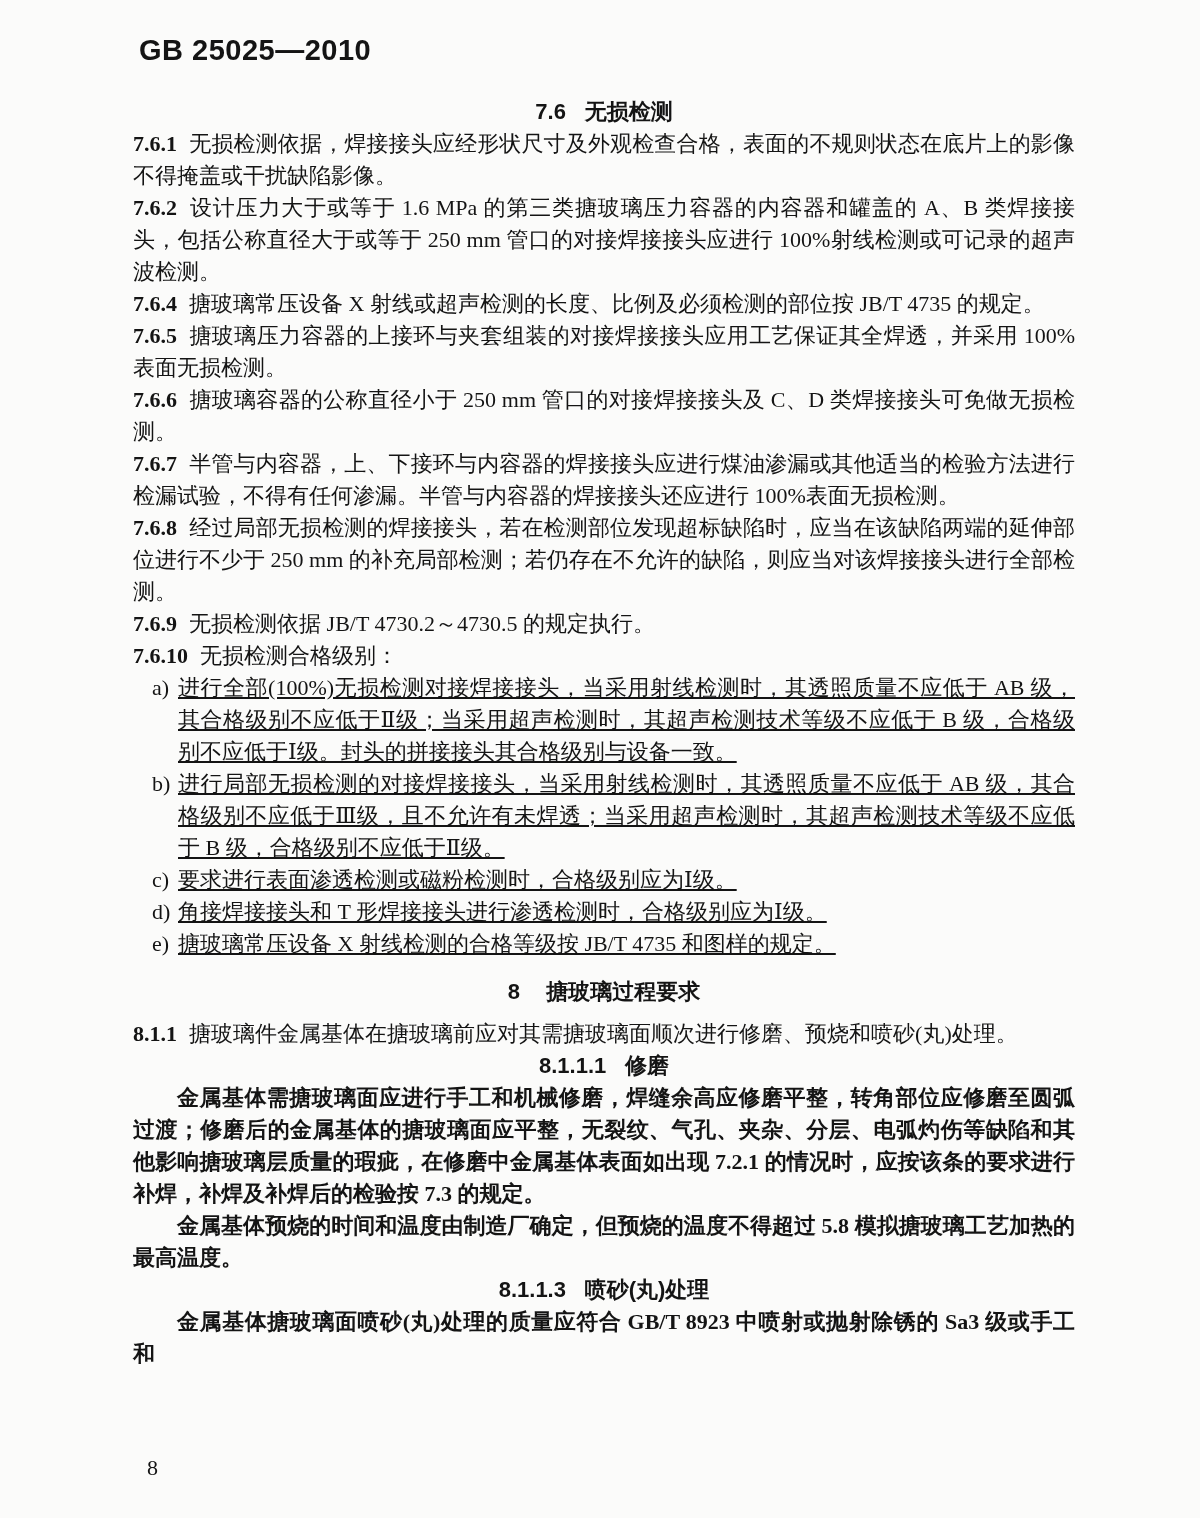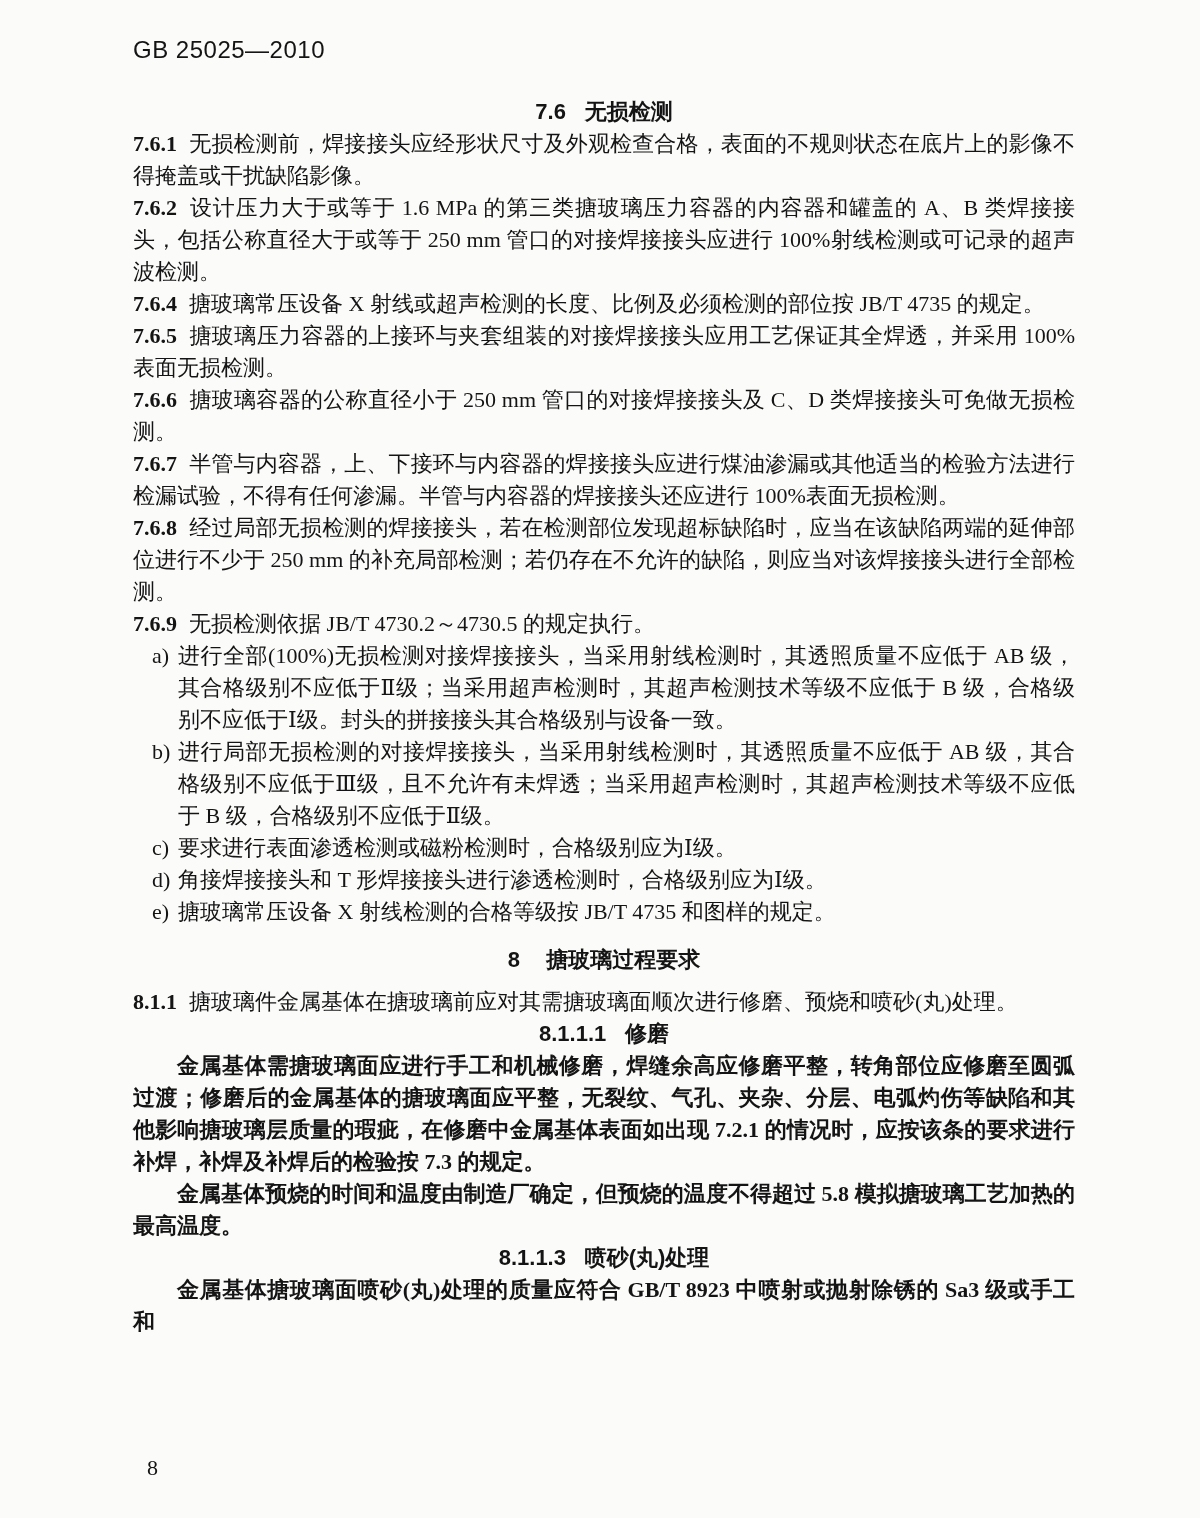--- a/index.html
+++ b/index.html
@@ -13,73 +13,75 @@
     overflow:hidden;
   }
   .page{
     box-sizing:border-box;
     width:1200px;height:1518px;
     padding:34px 125px 0 133px;
     position:relative;
   }
   .std-header{
     font-family:"Liberation Sans","DejaVu Sans",sans-serif;
-    font-weight:400;
-    font-size:24px;
+    font-weight:700;
+    font-size:29px;
     letter-spacing:0.5px;
+    margin-left:6px;
     margin-bottom:30px;
   }
   p{margin:0;text-align:justify;}
   .h2,.h3,.h4{
     font-family:"Liberation Sans","DejaVu Sans",sans-serif;
     font-weight:700;
     text-align:center;
   }
   .num{font-weight:700;margin-right:0.55em;white-space:nowrap;}
   .h2 .num,.h3 .num,.h4 .num{margin-right:0.85em;}
   .chapter{margin-top:16px;margin-bottom:10px;}
   .chapter .num{margin-right:1.2em;}
   .list{margin:0;}
   .li{display:flex;}
   .li-label{flex:0 0 26px;margin-left:19px;}
-  .li-text{flex:1;text-align:justify;}
+  .li-text{flex:1;text-align:justify;text-decoration:underline;}
   .indent{text-indent:2em;font-weight:bold;}
   .page-number{
     position:absolute;
     left:147px;
     top:1452px;
     font-size:22px;
   }
 </style>
 </head>
 <body>
 
 <div class="page">
 
   <div class="std-header">GB 25025—2010</div>
 
   <p class="h3"><span class="num">7.6</span><span>无损检测</span></p>
 
-  <p class="clause"><span class="num">7.6.1</span><span>无损检测前，焊接接头应经形状尺寸及外观检查合格，表面的不规则状态在底片上的影像不得掩盖或干扰缺陷影像。</span></p>
+  <p class="clause"><span class="num">7.6.1</span><span>无损检测依据，焊接接头应经形状尺寸及外观检查合格，表面的不规则状态在底片上的影像不得掩盖或干扰缺陷影像。</span></p>
 
   <p class="clause"><span class="num">7.6.2</span><span>设计压力大于或等于 1.6 MPa 的第三类搪玻璃压力容器的内容器和罐盖的 A、B 类焊接接头，包括公称直径大于或等于 250 mm 管口的对接焊接接头应进行 100%射线检测或可记录的超声波检测。</span></p>
 
 
   <p class="clause"><span class="num">7.6.4</span><span>搪玻璃常压设备 X 射线或超声检测的长度、比例及必须检测的部位按 JB/T 4735 的规定。</span></p>
 
   <p class="clause"><span class="num">7.6.5</span><span>搪玻璃压力容器的上接环与夹套组装的对接焊接接头应用工艺保证其全焊透，并采用 100%表面无损检测。</span></p>
 
   <p class="clause"><span class="num">7.6.6</span><span>搪玻璃容器的公称直径小于 250 mm 管口的对接焊接接头及 C、D 类焊接接头可免做无损检测。</span></p>
 
   <p class="clause"><span class="num">7.6.7</span><span>半管与内容器，上、下接环与内容器的焊接接头应进行煤油渗漏或其他适当的检验方法进行检漏试验，不得有任何渗漏。半管与内容器的焊接接头还应进行 100%表面无损检测。</span></p>
 
   <p class="clause"><span class="num">7.6.8</span><span>经过局部无损检测的焊接接头，若在检测部位发现超标缺陷时，应当在该缺陷两端的延伸部位进行不少于 250 mm 的补充局部检测；若仍存在不允许的缺陷，则应当对该焊接接头进行全部检测。</span></p>
 
   <p class="clause"><span class="num">7.6.9</span><span>无损检测依据 JB/T 4730.2～4730.5 的规定执行。</span></p>
 
+  <p class="clause"><span class="num">7.6.10</span><span>无损检测合格级别：</span></p>
 
   <div class="list">
     <div class="li">
       <span class="li-label">a)</span>
       <span class="li-text">进行全部(100%)无损检测对接焊接接头，当采用射线检测时，其透照质量不应低于 AB 级，其合格级别不应低于Ⅱ级；当采用超声检测时，其超声检测技术等级不应低于 B 级，合格级别不应低于Ⅰ级。封头的拼接接头其合格级别与设备一致。</span>
     </div>
     <div class="li">
       <span class="li-label">b)</span>
       <span class="li-text">进行局部无损检测的对接焊接接头，当采用射线检测时，其透照质量不应低于 AB 级，其合格级别不应低于Ⅲ级，且不允许有未焊透；当采用超声检测时，其超声检测技术等级不应低于 B 级，合格级别不应低于Ⅱ级。</span>
     </div>

